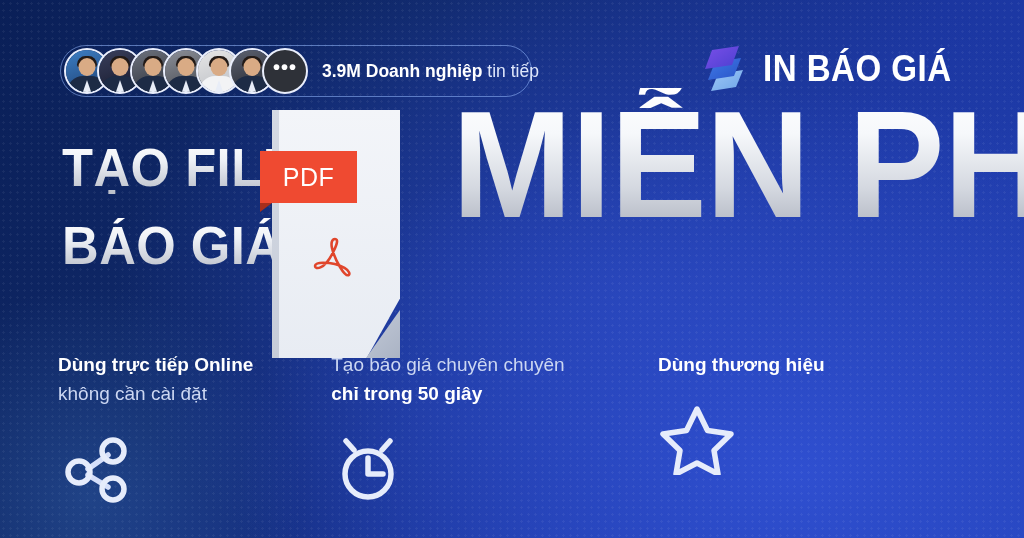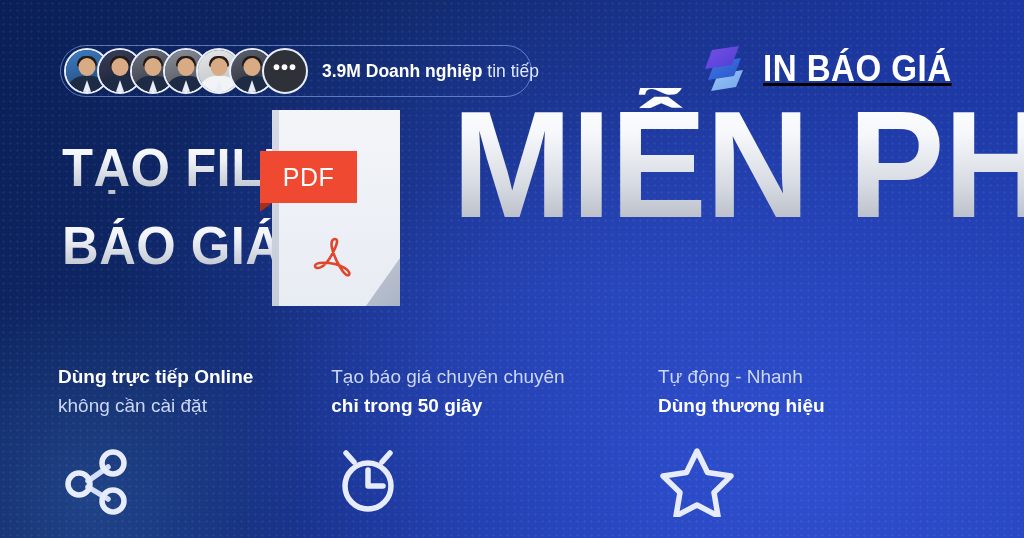--- a/index.html
+++ b/index.html
@@ -95,21 +95,21 @@
   }
   .badge-text{
     margin-left:14px; font-size:17.5px; color:#dfe7fb;
     white-space:nowrap;
   }
   .badge-text b{ color:#ffffff; font-weight:700; }
 
   
   .brand{
     position:absolute; right:56px; top:44px;
-    display:flex; align-items:center; gap:13px;text-decoration:underline;
+    display:flex; align-items:center; gap:13px;
   }
   .brand-name{
     font-family:"Liberation Sans Narrow","Liberation Sans",sans-serif;
     font-size:36px; font-weight:700; color:#fff;
     letter-spacing:.5px; transform:scaleX(.92); transform-origin:left center;
     white-space:nowrap;
   }
 
   
   .headline-left{
@@ -137,21 +137,21 @@
     transform:scaleX(.95); transform-origin:left top;
     background:linear-gradient(180deg,#ffffff 0%,#f6f8fb 30%,#d4d8e0 66%,#a9aeba 100%);
     -webkit-background-clip:text; background-clip:text;
     color:transparent; -webkit-text-fill-color:transparent;
     white-space:nowrap;
   }
 
   
   .pdfdoc{
     position:absolute; left:272px; top:110px;
-    width:128px; height:196px;
+    width:128px; height:248px;
   }
   .pdf-page{
     position:absolute; inset:0;
     background:linear-gradient(180deg,#f3f5f9 0%,#e8ecf3 100%);
     box-shadow:0 8px 26px rgba(0,0,0,.30);
     clip-path:polygon(0 0,100% 0,100% 76%,74% 100%,0 100%);
   }
   .pdf-spine{
     position:absolute; left:0; top:0; width:7px; height:100%;
     background:linear-gradient(180deg,#d5dae4,#c6ccd8);
@@ -174,21 +174,20 @@
   .pdf-ribbon:after{
     content:""; position:absolute; left:0; bottom:-9px;
     border-left:12px solid #a82f1c; border-bottom:9px solid transparent;
   }
   .acro{ position:absolute; left:32px; top:116px; }
 
   
   .features{
     position:absolute; left:0; top:350px; width:951px;
     display:flex;
-    margin-top:12px;
   }
   .feature{ position:relative; }
   .feature.f1{ margin-left:58px; width:290px; }
   .feature.f2{ margin-left:-10px; width:310px; }
   .feature.f3{ margin-left:24px; width:300px; }
   .feat-line{ font-size:19px; color:#ccd7f2; line-height:1.55; white-space:nowrap;}
   .feat-line.strong{ color:#ffffff; font-weight:700; }
   .feat-icon{ margin-top:22px; }
 
   svg{ display:block; }
@@ -322,21 +321,20 @@
         <svg width="74" height="74" viewBox="0 0 74 74">
           <line x1="15" y1="10" x2="23" y2="19" stroke="#e6ecfb" stroke-width="5.5" stroke-linecap="round"></line>
           <line x1="59" y1="10" x2="51" y2="19" stroke="#e6ecfb" stroke-width="5.5" stroke-linecap="round"></line>
           <circle cx="37" cy="43" r="23" fill="none" stroke="#e6ecfb" stroke-width="5.5"></circle>
           <polyline points="37,27 37,43 52,43" fill="none" stroke="#e6ecfb" stroke-width="5.5" stroke-linecap="round" stroke-linejoin="round"></polyline>
         </svg>
       </div>
     </div>
 
     <div class="feature f3">
-      <div class="feat-line">Tự động - Nhanh</div>
       <div class="feat-line strong">Dùng thương hiệu</div>
       <div class="feat-icon">
         <svg width="78" height="74" viewBox="0 0 78 74">
           <path d="M39 8 L49.5 29.5 L73 33 L56 49.5 L60 73 L39 62 L18 73 L22 49.5 L5 33 L28.5 29.5 Z" fill="none" stroke="#e6ecfb" stroke-width="5.5" stroke-linejoin="round"></path>
         </svg>
       </div>
     </div>
 
   </div>
 </div>

